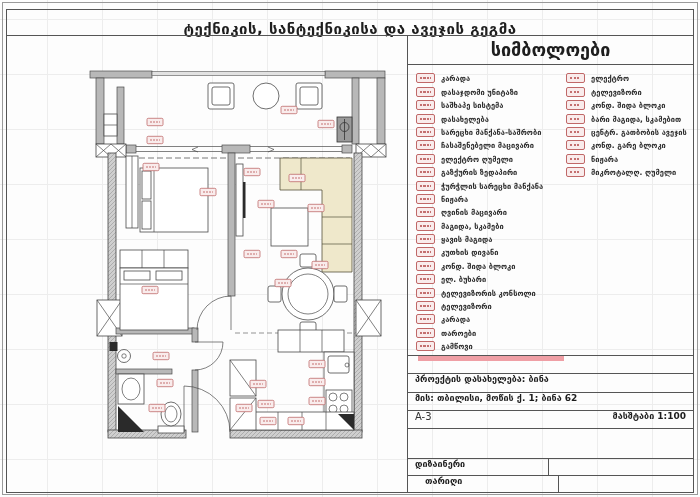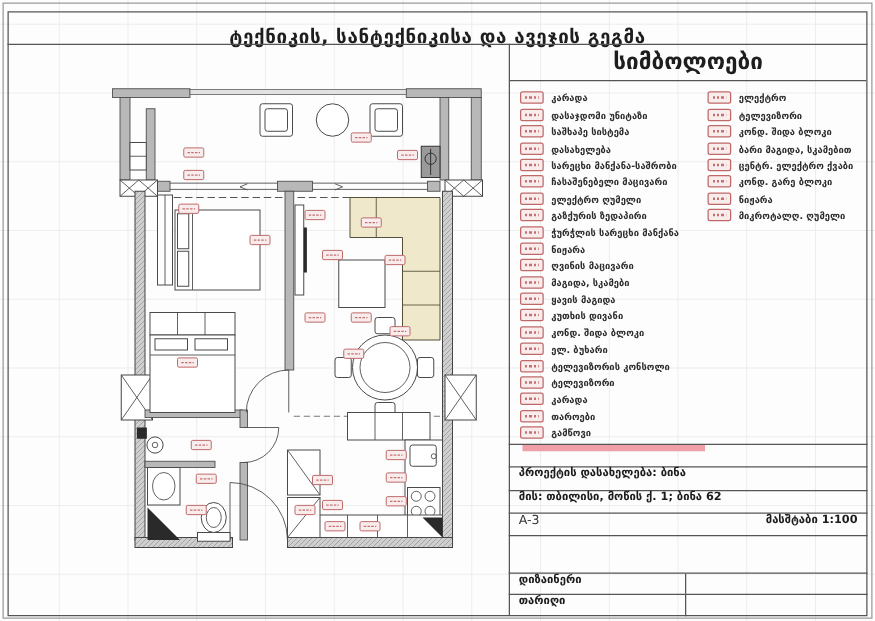--- a/index.html
+++ b/index.html
@@ -43,21 +43,21 @@
   .infobox{position:absolute; left:407px; top:355px; width:287px; height:137px;
     border-top:1px solid #555; box-sizing:border-box; color:#1c1c1c;}
   .irow{position:relative; box-sizing:border-box; border-bottom:1px solid #555;
     display:flex; font-weight:bold; font-size:9px; padding:0 8px;}
   .irow.bar{height:18px;}
   .irow.project{height:19px;}
   .irow.address{height:18px;}
   .irow.sheet{height:18px; justify-content:space-between;}
   .irow.empty{height:30px;}
   .irow.designer,.irow.date{height:17px; padding:0;}
-  .irow.date{border-bottom:none;}
+  .irow.date{border-bottom:none;padding-left:10px;}
   .accent-bar{width:146px; height:5px; background:#ef9fa5; margin-left:3px;}
   .sheet-no{font-weight:normal; font-size:10px; color:#333;}
   .cell-label{width:141px; padding-left:8px; box-sizing:border-box;}
   .cell-value{flex:1; border-left:1px solid #555; height:100%;}
 
   
   .plan{position:absolute; left:85px; top:40px;}
   .wall{fill:#b8b8b8; stroke:#4a4a4a; stroke-width:0.7;}
   .thin{stroke:#4a4a4a; stroke-width:0.7; fill:none;}
   .furn{fill:#ffffff; stroke:#4a4a4a; stroke-width:0.8;}
@@ -410,21 +410,21 @@
         <div class="lrow">
             <span class="tag">
               <i></i>
             </span>
             <span class="llabel">ბარი მაგიდა, სკამებით</span>
           </div>
         <div class="lrow">
             <span class="tag">
               <i></i>
             </span>
-            <span class="llabel">ცენტრ. ელექტრო ქვაბი</span>
+            <span class="llabel">ცენტრ. გათბობის ავეჯის</span>
           </div>
         <div class="lrow">
             <span class="tag">
               <i></i>
             </span>
             <span class="llabel">კონდ. გარე ბლოკი</span>
           </div>
         <div class="lrow">
             <span class="tag">
               <i></i>

